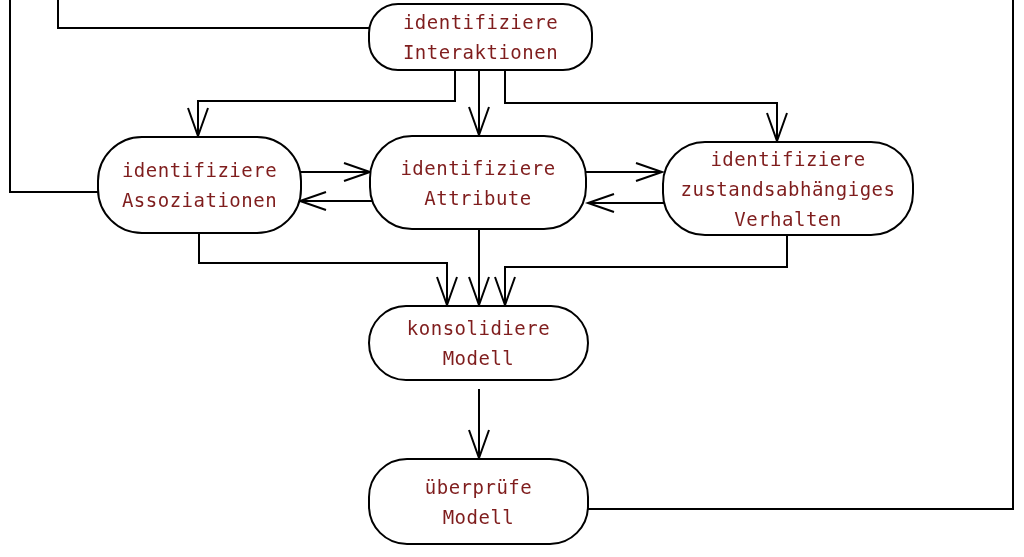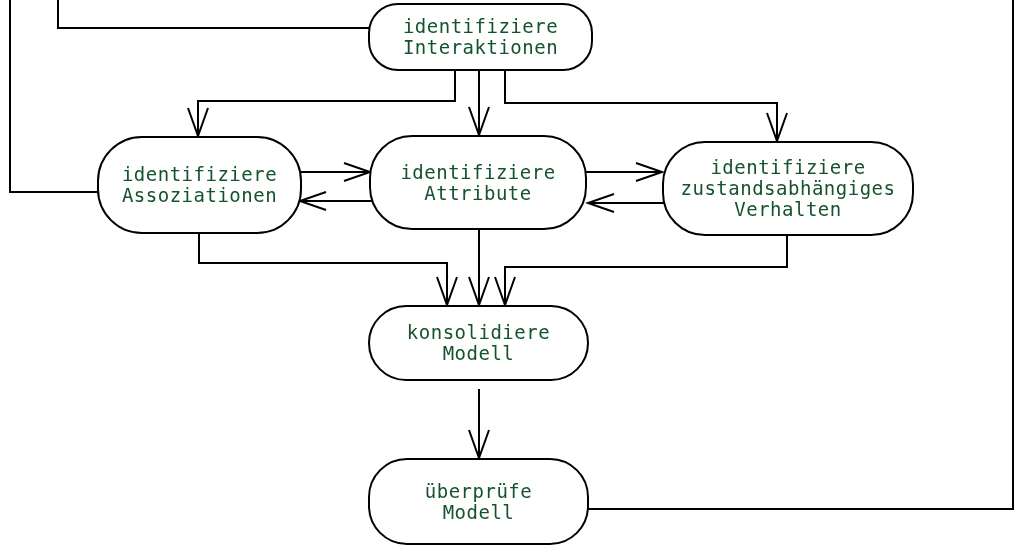--- a/index.html
+++ b/index.html
@@ -22,23 +22,23 @@
     border: 2px solid #000000;
     background: #ffffff;
     display: flex;
     align-items: center;
     justify-content: center;
     text-align: center;
   }
   .node .label {
     white-space: pre-line;
     font-size: 19px;
-    line-height: 21px;
+    line-height: 30px;
     letter-spacing: 0.5px;
-    color: #14532d;
+    color: #7f1d1d;
   }
   
   #node-interaktionen { left: 368px; top: 3px;   width: 225px; height: 68px; border-radius: 30px; }
   #node-assoziationen { left: 97px;  top: 136px; width: 205px; height: 98px; border-radius: 45px; }
   #node-attribute     { left: 369px; top: 135px; width: 218px; height: 95px; border-radius: 43px; }
   #node-verhalten     { left: 662px; top: 141px; width: 252px; height: 95px; border-radius: 43px; }
   #node-konsolidiere  { left: 368px; top: 305px; width: 221px; height: 76px; border-radius: 38px; }
   #node-ueberpruefe   { left: 368px; top: 458px; width: 221px; height: 87px; border-radius: 39px; }
 </style>
 </head>

